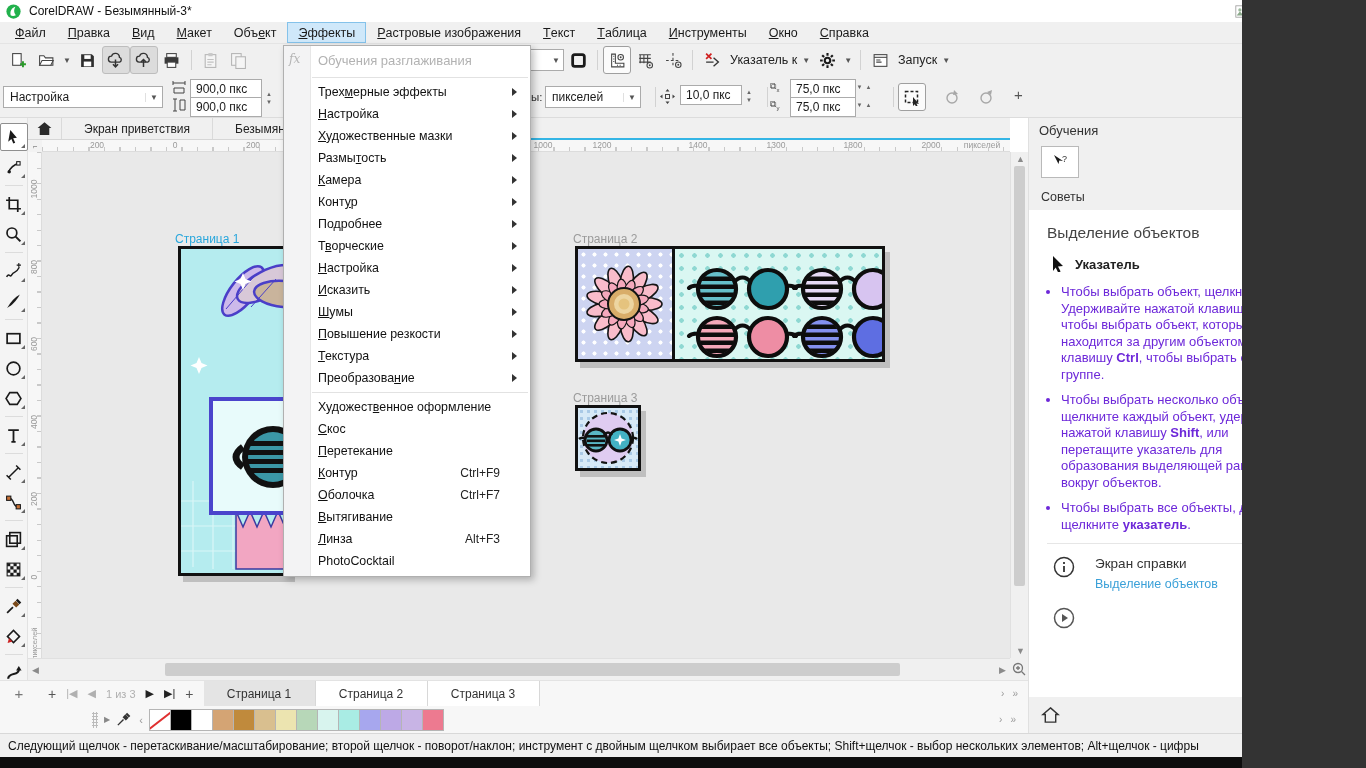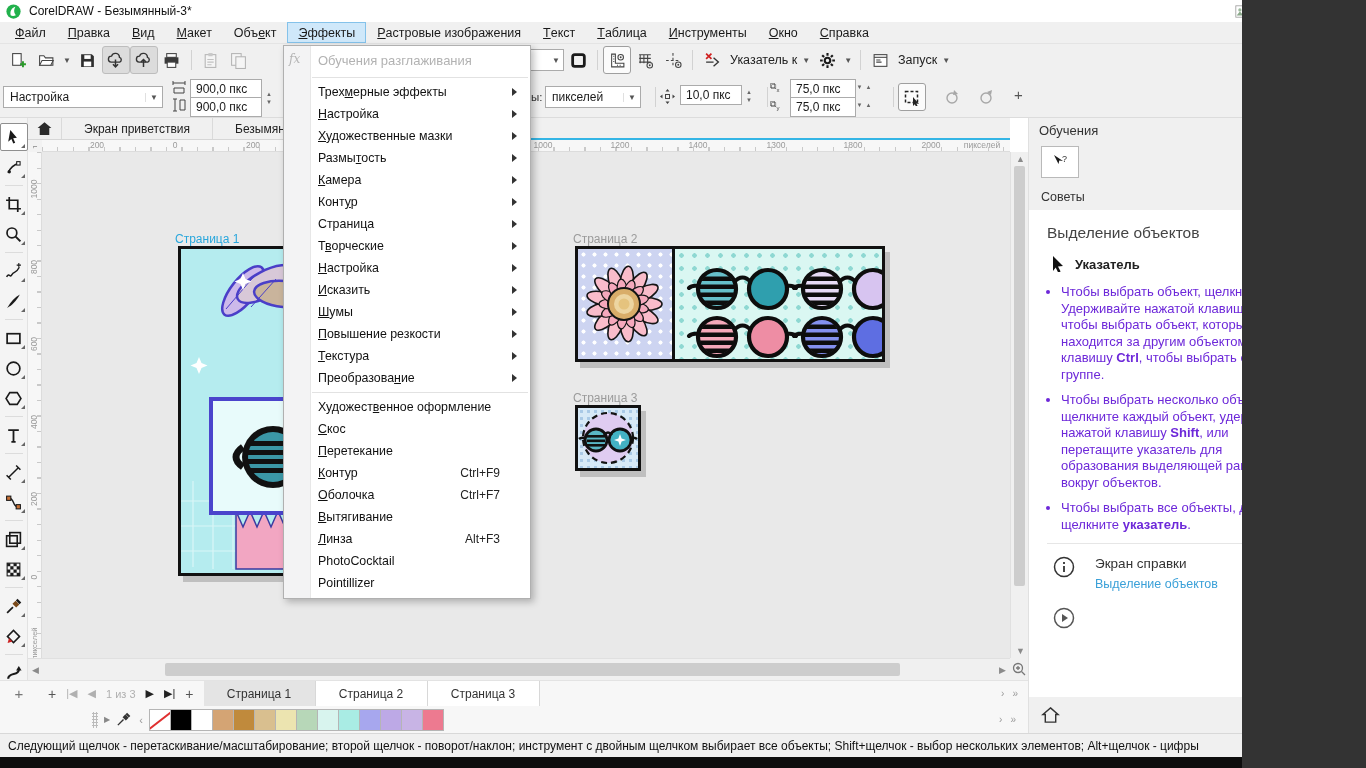--- a/index.html
+++ b/index.html
@@ -385,21 +385,21 @@
       <div class="doctab">Безымянный-2*</div>
     </div>
   <div class="cyanline"></div>
 
   <div class="rcorner">⌐</div>
   <div class="hruler" id="hruler">
       <span class="lab" style="left: 55px;">200</span>
       <span class="lab" style="left: 133px;">0</span>
       <span class="lab" style="left: 211px;">200</span>
       <span class="lab" style="left: 501px;">1000</span>
-      <span class="lab" style="left: 578px;">1200</span>
+      <span class="lab" style="left: 560px;">1200</span>
       <span class="lab" style="left: 656px;">1400</span>
       <span class="lab" style="left: 734px;">1300</span>
       <span class="lab" style="left: 811px;">1800</span>
       <span class="lab" style="left: 889px;">2000</span>
       <span class="lab" style="left: 940px;">пикселей</span>
     </div>
   <div class="vruler" id="vruler">
       <span class="lab" style="top: 32px;">1000</span>
       <span class="lab" style="top: 109.5px;">800</span>
       <span class="lab" style="top: 187px;">600</span>
@@ -794,21 +794,21 @@
         </div>
         <div class="fxitem">
           <span><u>К</u>амера</span>
           <span class="sub"></span>
         </div>
         <div class="fxitem">
           <span>Конт<u>у</u>р</span>
           <span class="sub"></span>
         </div>
         <div class="fxitem">
-          <span>Страница</span>
+          <span>Подробнее</span>
           <span class="sub"></span>
         </div>
         <div class="fxitem">
           <span>Т<u>в</u>орческие</span>
           <span class="sub"></span>
         </div>
         <div class="fxitem">
           <span><u>Н</u>астройка</span>
           <span class="sub"></span>
         </div>
@@ -852,23 +852,20 @@
         </div>
         <div class="fxitem">
           <span><u>В</u>ытягивание</span>
         </div>
         <div class="fxitem">
           <span><u>Л</u>инза</span>
           <span class="sc">Alt+F3</span>
         </div>
         <div class="fxitem">
           <span>PhotoCocktail</span>
-        </div>
-        <div class="fxitem">
-          <span>Pointillizer</span>
         </div>
       </div>
   </div>
 
   <div class="learn">
     <div class="learn-head">
       <span>Обучения</span>
       <div class="lh-ico">
         <span>»</span>
         <span>✕</span>

